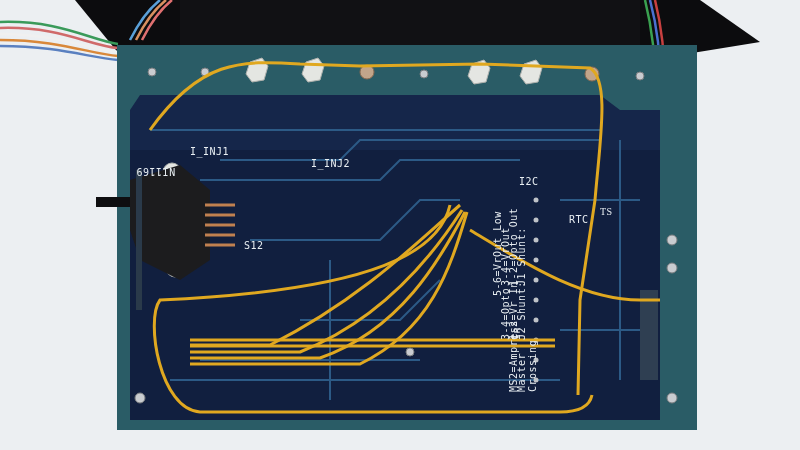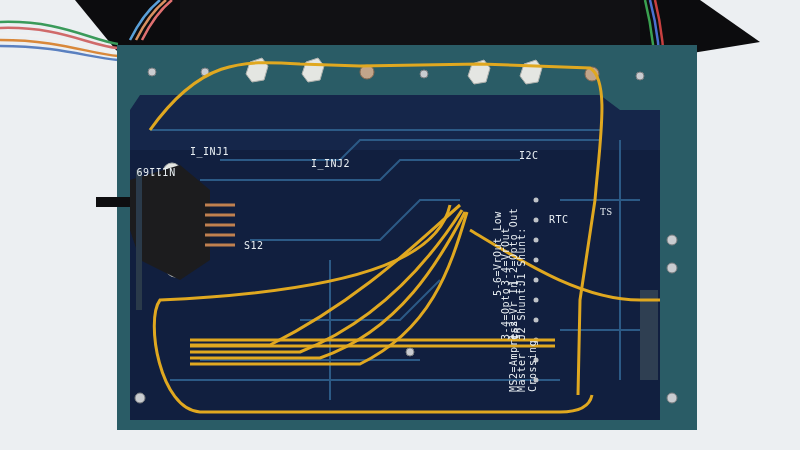--- a/index.html
+++ b/index.html
@@ -119,24 +119,24 @@
     <path d="M450,205 C440,250 380,290 160,300 C145,320 160,410 200,412 L360,412"></path>
     <path d="M470,230 C520,260 580,300 640,300 L660,300"></path>
     <path d="M190,340 L555,340"></path>
     <path d="M190,346 L555,346"></path>
     <path d="M360,412 L560,412 C580,412 590,405 592,395"></path>
   </g>
 </svg>
 
 <div class="silk" style="left:190px;top:146px;">I_INJ1</div>
 <div class="silk" style="left:311px;top:158px;">I_INJ2</div>
-<div class="silk" style="left:519px;top:150px;">I2C</div>
+<div class="silk" style="left:519px;top:176px;">I2C</div>
 <div class="silk" style="left:136px;top:166px;transform:rotate(180deg);">NI1169</div>
 <div class="silk" style="left:244px;top:240px;">S12</div>
-<div class="silk" style="left:549px;top:214px;">RTC</div>
+<div class="silk" style="left:569px;top:214px;">RTC</div>
 <div class="silk" style="left:600px;top:206px;font-family:Liberation Serif, serif;">TS</div>
 
 <div class="silk v" style="left:516px;top:196px;height:90px;">J1 Shunt:</div>
 <div class="silk v" style="left:508px;top:196px;height:90px;">1-2=Opto Out</div>
 <div class="silk v" style="left:500px;top:196px;height:90px;">3-4=VrOut</div>
 <div class="silk v" style="left:492px;top:196px;height:100px;">5-6=VrOut Low</div>
 <div class="silk v" style="left:516px;top:270px;height:70px;">J2 Shunt:</div>
 <div class="silk v" style="left:508px;top:270px;height:70px;">1-2=Vr In</div>
 <div class="silk v" style="left:500px;top:270px;height:70px;">3-4=Opto In</div>
 <div class="silk v" style="left:516px;top:312px;height:80px;">Master Crossing</div>

